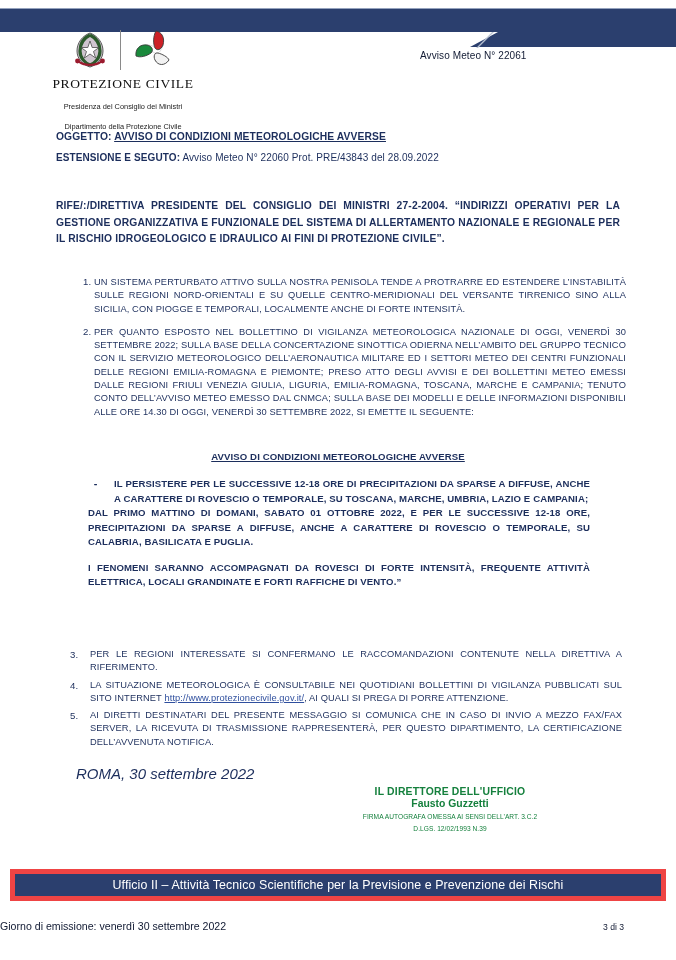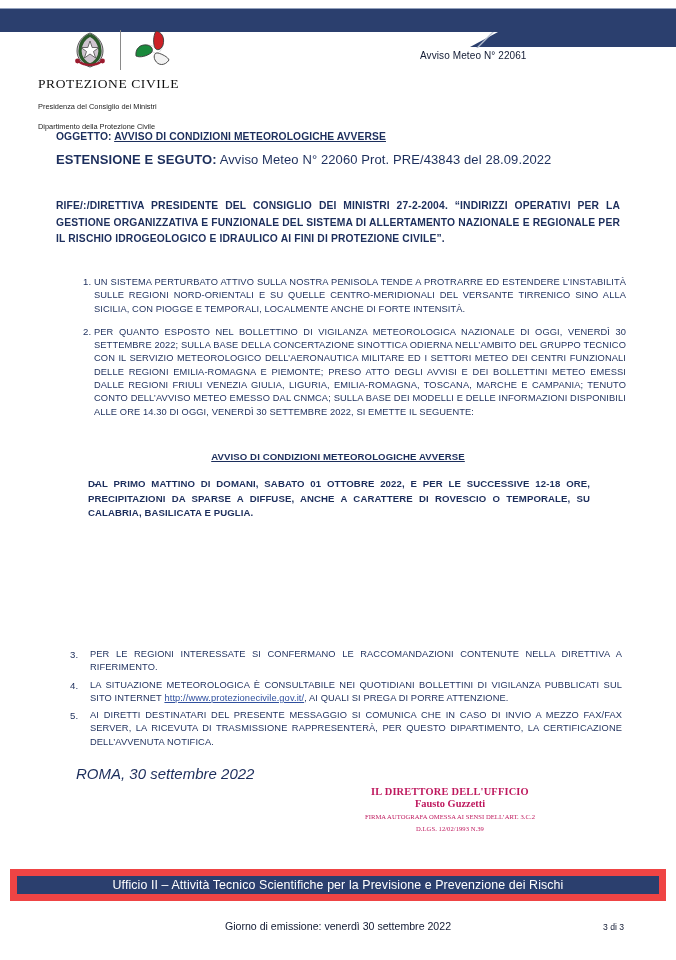--- a/index.html
+++ b/index.html
@@ -30,20 +30,21 @@
     background: #2b3f6e;
     clip-path: polygon(28px 0, 206px 0, 206px 15px, 0 15px);
   }
   .header-wedge-shadow {
     position: absolute; left: 468px; top: 32px; width: 36px; height: 16px;
     background: linear-gradient(135deg, rgba(255,255,255,0) 45%, #b9c2d2 48%, rgba(255,255,255,0) 52%);
   }
 
   .logo-block {
     position: absolute; left: 38px; top: 27px; width: 170px;
+    text-align: center;
   }
   .logo-row {
     display: flex; align-items: center; justify-content: center;
     gap: 10px; height: 46px;
   }
   .logo-divider {
     width: 1px; height: 40px; background: #8a8a8a;
   }
   .emblem-svg, .pc-svg { display: block; }
   .logo-title {
@@ -66,21 +67,21 @@
   .sheet {
     position: absolute; left: 0; top: 0; width: 676px; height: 960px;
   }
   .oggetto-line {
     position: absolute; left: 56px; top: 131px;
     font-size: 10.3px; font-weight: bold; color: #1c2e5c; letter-spacing: .1px;
   }
   .oggetto-line .u { text-decoration: underline; }
   .estensione-line {
     position: absolute; left: 56px; top: 152px;
-    font-size: 13px; color: #1c2e5c; letter-spacing: .1px;
+    font-size: 10px; color: #1c2e5c; letter-spacing: .1px;
   }
   .estensione-line b { font-weight: bold; }
 
   .rife-para {
     position: absolute; left: 56px; top: 198px; width: 564px;
     font-size: 10.3px; font-weight: bold; color: #1c2e5c;
     text-align: justify; line-height: 1.62; letter-spacing: .15px;
   }
 
   ol.numlist {
@@ -141,41 +142,41 @@
   }
   a.doclink { color: #2f4f9e; text-decoration: underline; }
 
   .roma-line {
     position: absolute; left: 76px; top: 765px;
     font-size: 15px; color: #1c2e5c; font-style: italic;
   }
 
   .signature {
     position: absolute; left: 300px; top: 786px; width: 300px;
-    text-align: center; color: #be185d; font-family: Liberation Serif, serif;
+    text-align: center; color: #15803d;
   }
   .sig-title { font-size: 10.4px; font-weight: bold; letter-spacing: .2px; }
   .sig-name  { font-size: 10.4px; font-weight: bold; margin-top: 1px; }
   .sig-note  { font-size: 6.6px; margin-top: 3px; line-height: 1.38; letter-spacing: .05px; }
 
   
   .footer-band {
     position: absolute; left: 10px; top: 869px; width: 656px; height: 32px;
     background: #2b3f6e;
-    border: 7px solid #ef4444;
+    border: 5px solid #ef4444;
     display: flex; align-items: center; justify-content: center;
   }
   .footer-band span {
     color: #ffffff; font-size: 12.4px; letter-spacing: .1px;
   }
   .footer-meta {
     position: absolute; left: 0; top: 920px; width: 676px; height: 22px;
   }
   .footer-date {
-    position: absolute; left: 0; top: 0; width: 676px; text-align: center;
+    position: absolute; left: 0; top: 0; width: 676px; 
     font-size: 10.6px; color: #111a33;
   }
   .footer-page {
     position: absolute; right: 52px; top: 2px;
     font-size: 8.6px; color: #111a33;
   }
 </style>
 </head>
 <body>
 
@@ -238,24 +239,26 @@
 
   <div class="avviso-head">AVVISO DI CONDIZIONI METEOROLOGICHE AVVERSE</div>
 
   <div class="quote-block">
     <ul class="dashlist">
       <li>
         <span class="dash">-</span>
       </li>
       <li>
         <span class="dash">-</span>
+        <span>IL PERSISTERE PER LE SUCCESSIVE 12-18 ORE DI PRECIPITAZIONI DA SPARSE A DIFFUSE, ANCHE A CARATTERE DI ROVESCIO O TEMPORALE, SU TOSCANA, MARCHE, UMBRIA, LAZIO E CAMPANIA;</span>
       </li>
     </ul>
     <p>DAL PRIMO MATTINO DI DOMANI, SABATO 01 OTTOBRE 2022, E PER LE SUCCESSIVE 12-18 ORE, PRECIPITAZIONI DA SPARSE A DIFFUSE, ANCHE A CARATTERE DI ROVESCIO O TEMPORALE, SU CALABRIA, BASILICATA E PUGLIA.</p>
     <div class="gap"></div>
+    <p>I FENOMENI SARANNO ACCOMPAGNATI DA ROVESCI DI FORTE INTENSITÀ, FREQUENTE ATTIVITÀ ELETTRICA, LOCALI GRANDINATE E FORTI RAFFICHE DI VENTO.”</p>
   </div>
 
   <ol class="numlist2">
     <li>
       <span>PER LE REGIONI INTERESSATE SI CONFERMANO LE RACCOMANDAZIONI CONTENUTE NELLA DIRETTIVA A RIFERIMENTO.</span>
     </li>
     <li>
       <span>LA SITUAZIONE METEOROLOGICA È CONSULTABILE NEI QUOTIDIANI BOLLETTINI DI VIGILANZA PUBBLICATI SUL SITO INTERNET </span><a class="doclink" href="#">http://www.protezionecivile.gov.it/</a><span>, AI QUALI SI PREGA DI PORRE ATTENZIONE.</span>
     </li>
     <li>

